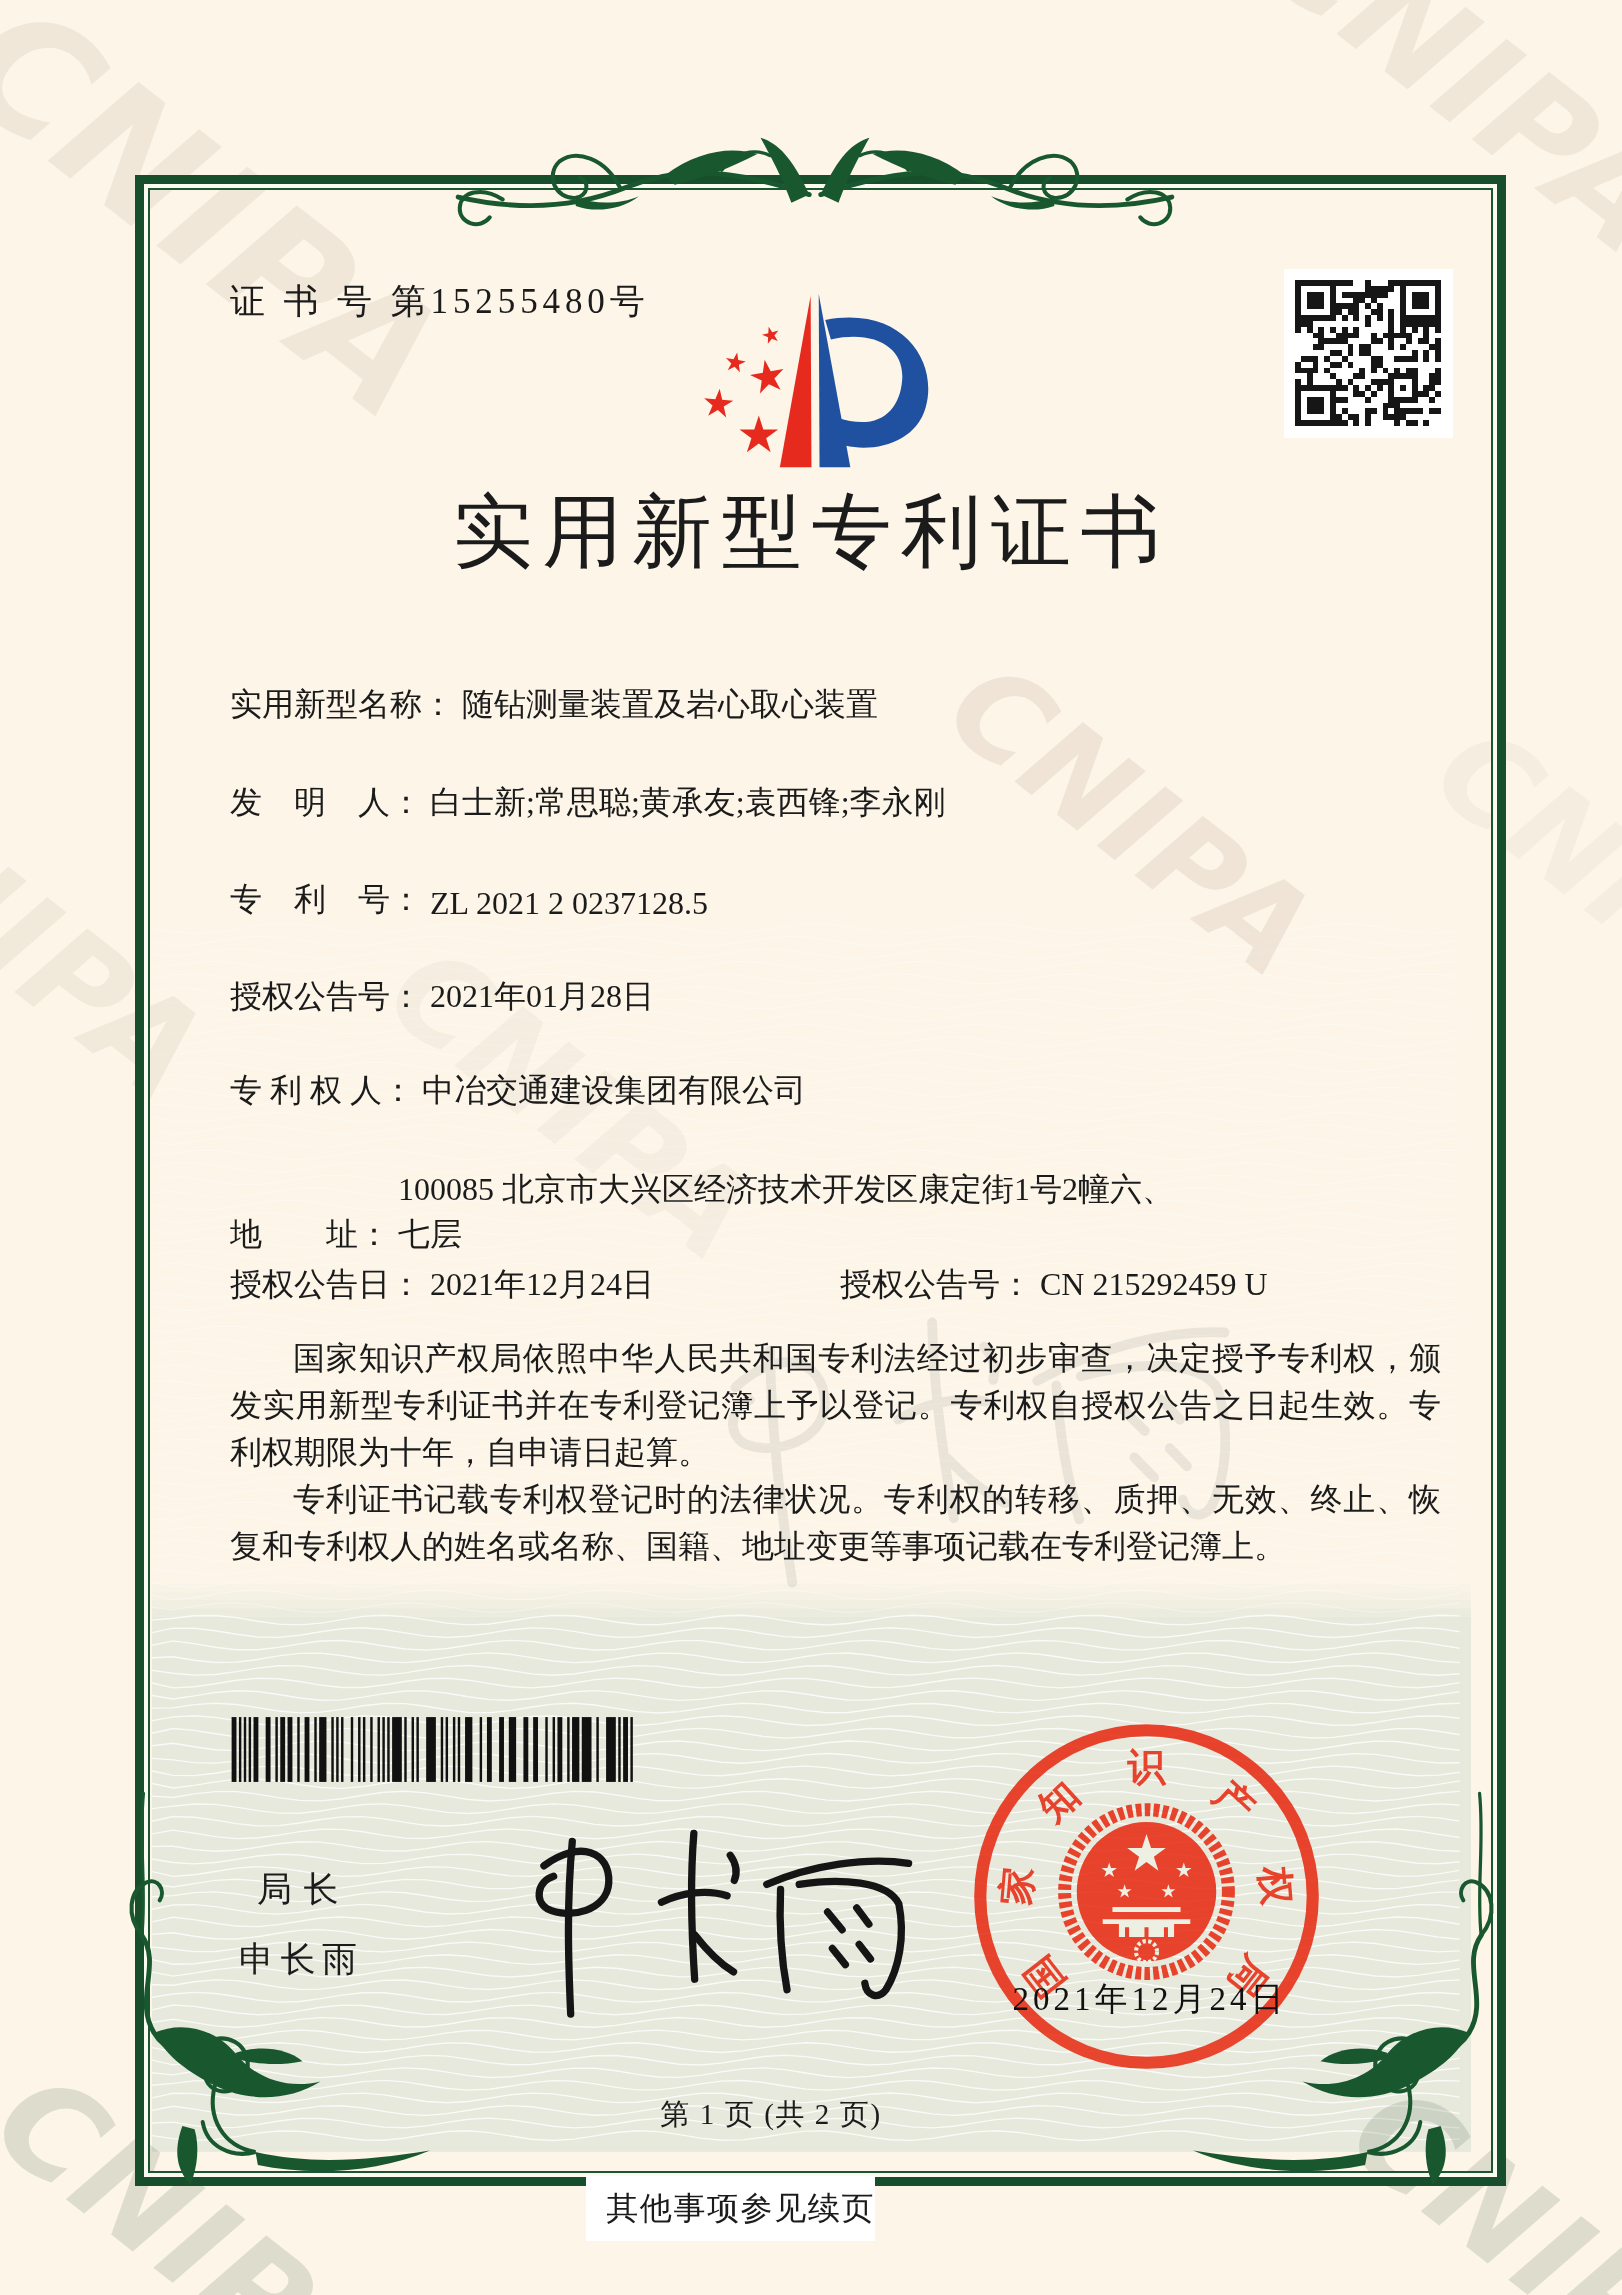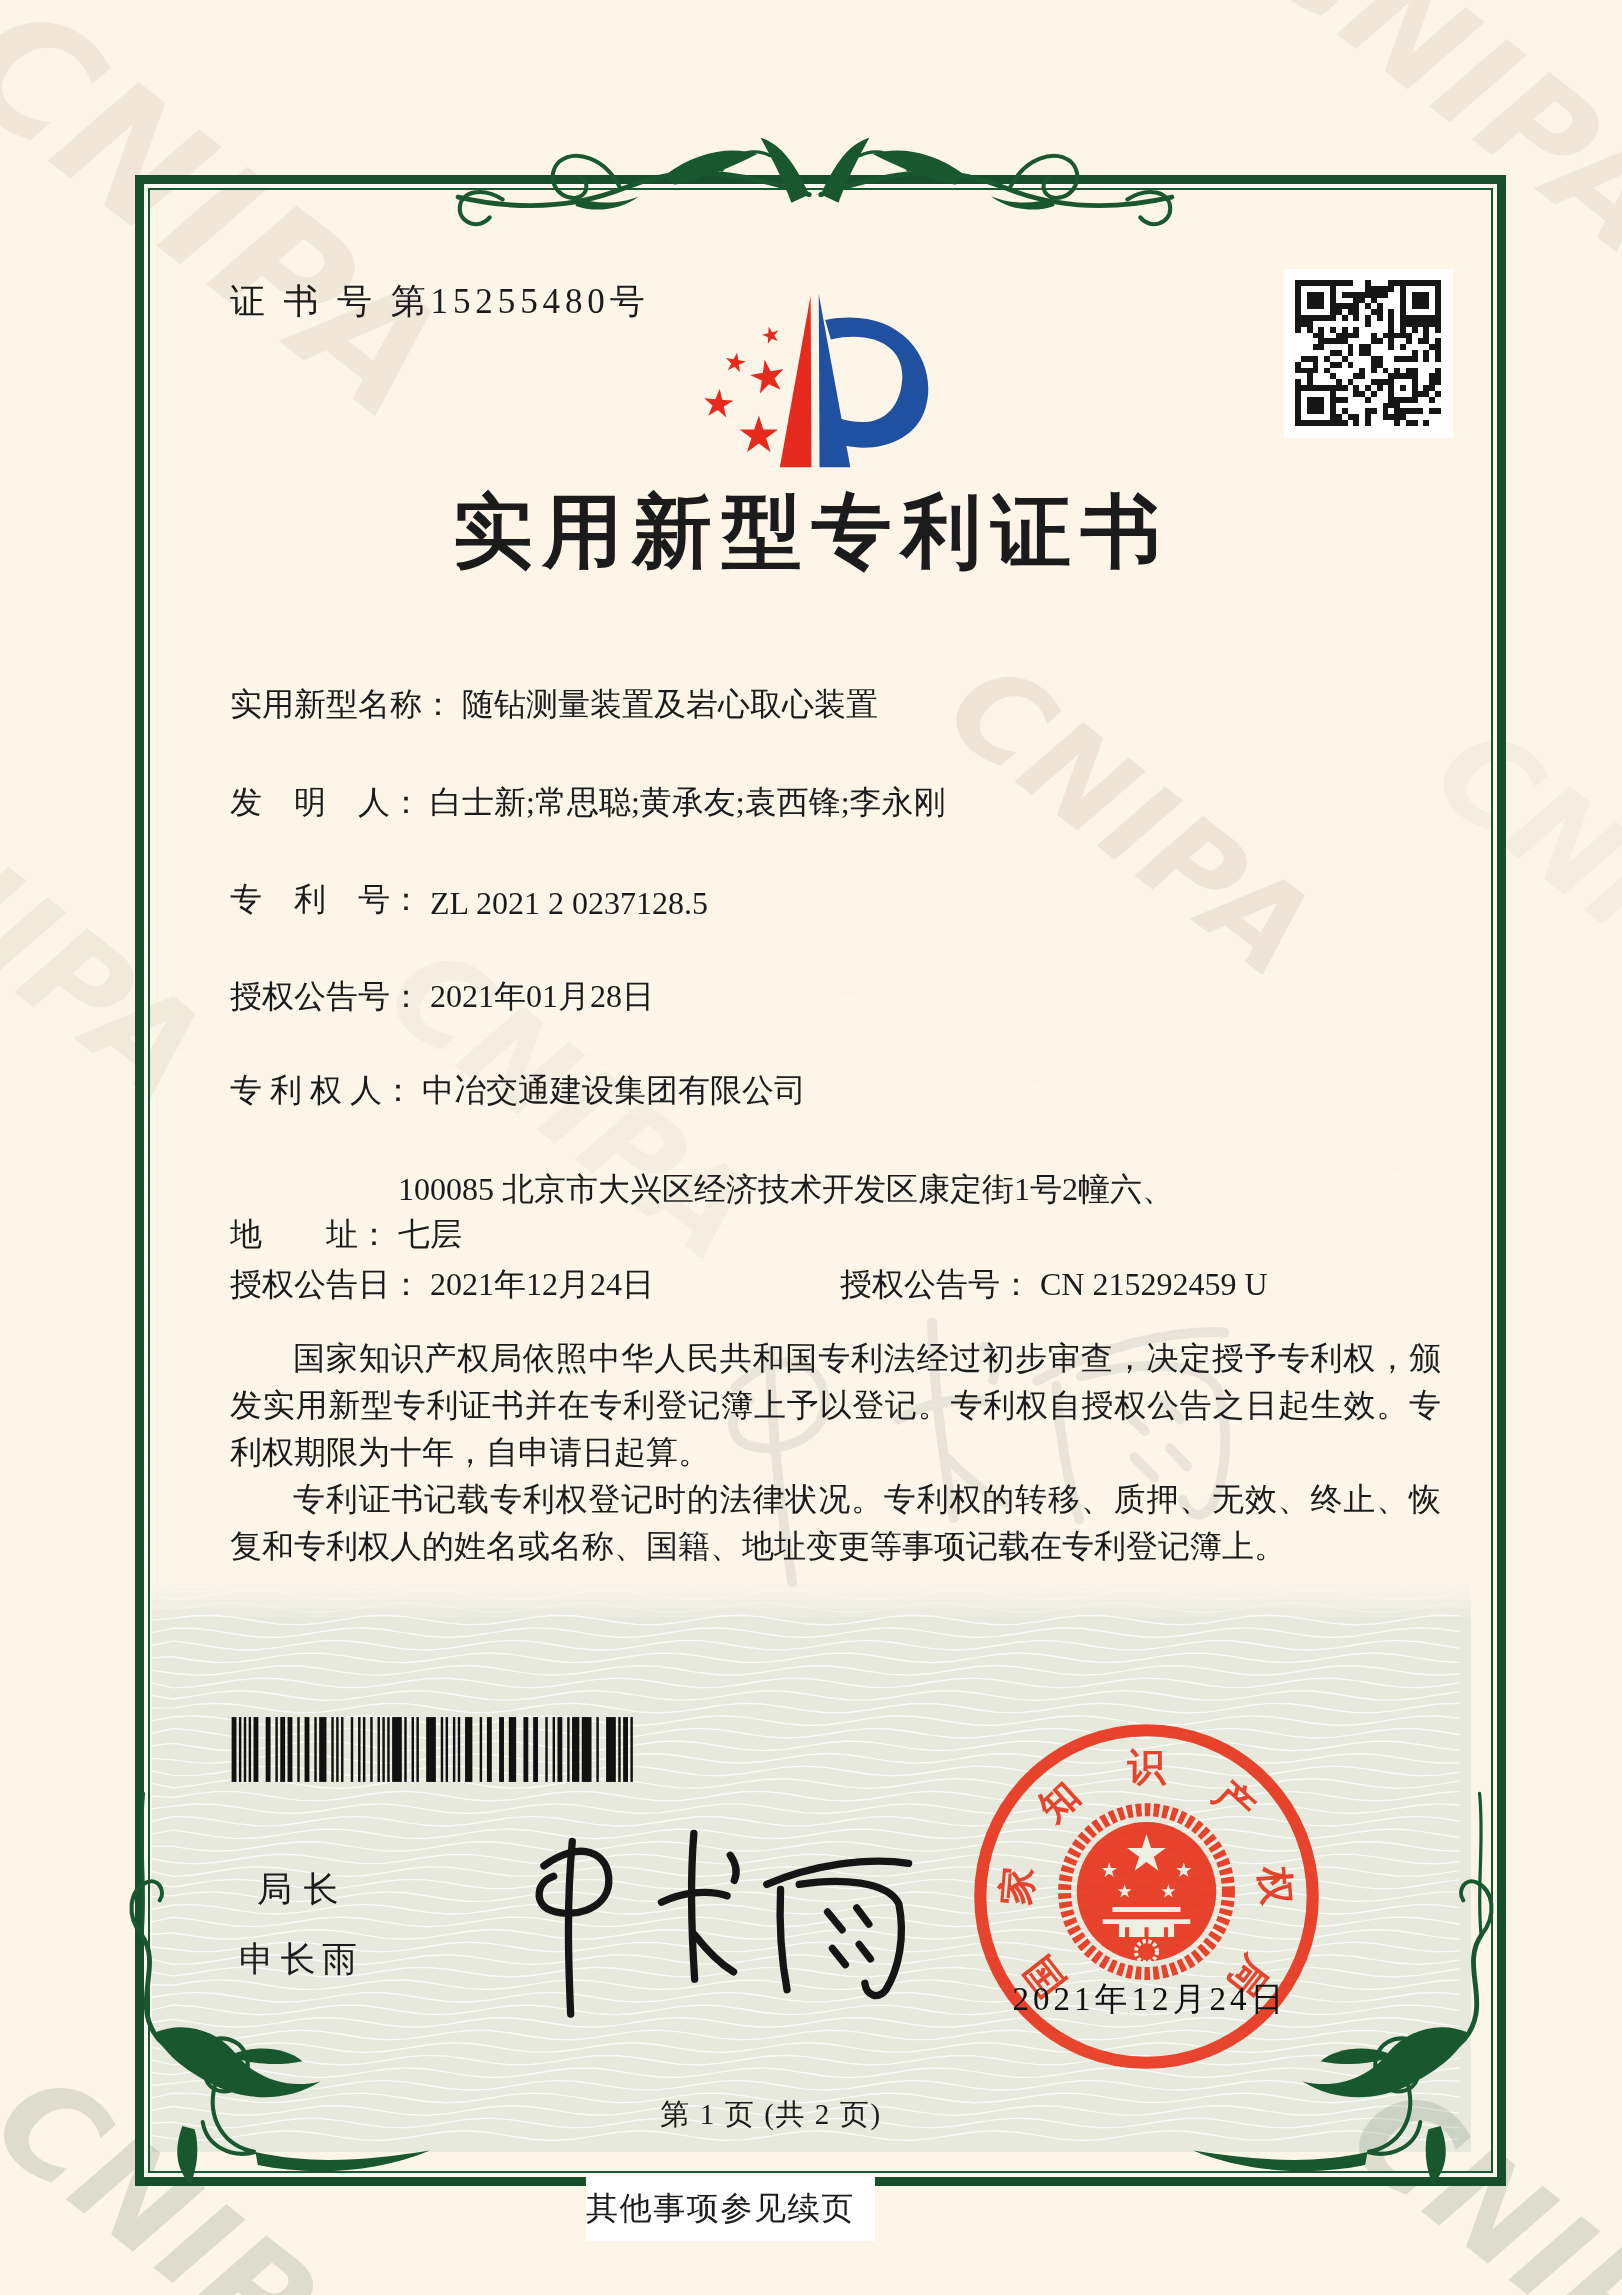--- a/index.html
+++ b/index.html
@@ -20,41 +20,41 @@
   .orn{position:absolute;z-index:5;}
   #orn-tr{transform:scaleX(-1);}
   #orn-br{transform:scaleX(-1);}
   
   .ct{position:absolute;z-index:6;}
   #cert-no{left:230px;top:278px;font-size:35px;letter-spacing:4.9px;}
   #logo{left:694px;top:284px;}
   #qr-box{left:1284px;top:269px;width:169px;height:169px;background:#ffffff;}
   #qr{position:absolute;left:11.4px;top:11.4px;}
   #title{left:135px;top:479px;width:1353px;text-align:center;font-size:80px;
-         font-weight:bold;letter-spacing:9.7px;}
+         font-weight:normal;letter-spacing:9.7px;}
   .row{position:absolute;left:230px;font-size:32px;display:flex;align-items:flex-end;
        white-space:nowrap;z-index:6;}
   .flabel{margin-right:8px;flex:none;}
   .addr-val{white-space:normal;width:799px;line-height:45px;word-break:break-all;}
   .grp{display:inline-block;width:610px;white-space:nowrap;}
   #paras{left:230px;top:1335px;width:1211px;}
   #paras p{margin:0;font-size:32px;line-height:47px;text-align:justify;text-indent:63px;}
   #barcode{left:230px;top:1717px;}
   #director-title{left:239px;top:1866px;font-size:35px;letter-spacing:11.4px;margin-left:18px;}
   #director-name{left:239px;top:1936px;font-size:35px;letter-spacing:6.5px;}
   #sig{left:487px;top:1805px;}
   .ghost{position:absolute;left:742px;top:1323px;z-index:2;opacity:.07;
          transform:rotate(-6deg) scale(1.35);}
   #seal{position:absolute;left:960px;top:1710px;z-index:7;}
   #seal-date{left:996px;top:1977px;width:308px;text-align:center;font-size:33px;
              letter-spacing:4px;z-index:8;color:#111;}
   #page-indicator{left:0;top:2095px;width:1542px;text-align:center;font-size:29px;
                   letter-spacing:1.6px;}
   #footer-note{left:586px;top:2176px;width:289px;height:65px;background:#ffffff;
-               text-align:left;line-height:65px;font-size:32px;letter-spacing:1.6px;}
+               text-align:right;line-height:65px;font-size:32px;letter-spacing:1.6px;}
 </style>
 </head>
 <body>
 
 <div id="page">
 
   <div class="wm" style="left:203px;top:211px;font-size:162px;color:rgba(201,183,162,.22)">CNIPA</div>
   <div class="wm" style="left:1469px;top:77px;font-size:138px;color:rgba(201,183,162,.22)">CNIPA</div>
   <div class="wm" style="left:1132px;top:820px;font-size:122px;color:rgba(201,183,162,.26)">CNIPA</div>
   <div class="wm" style="left:12px;top:933px;font-size:130px;color:rgba(201,183,162,.20)">CNIPA</div>

